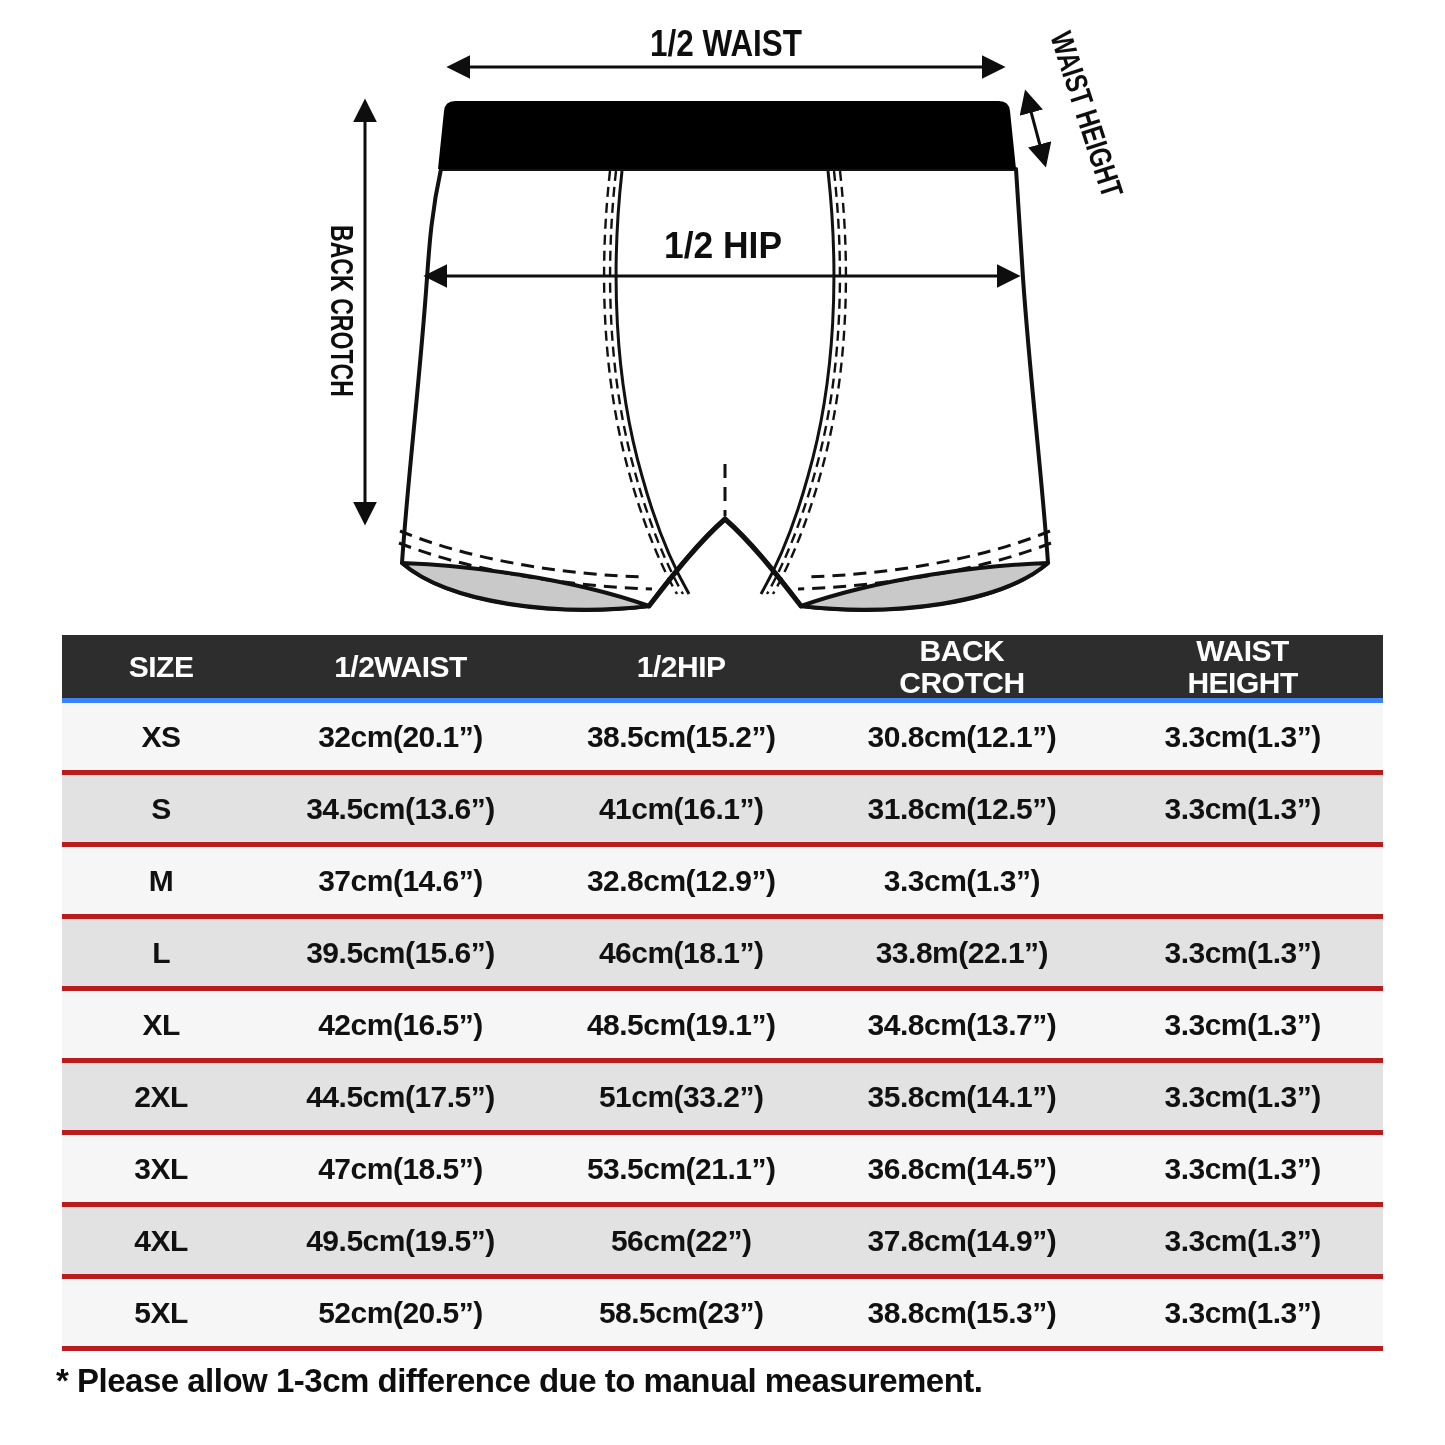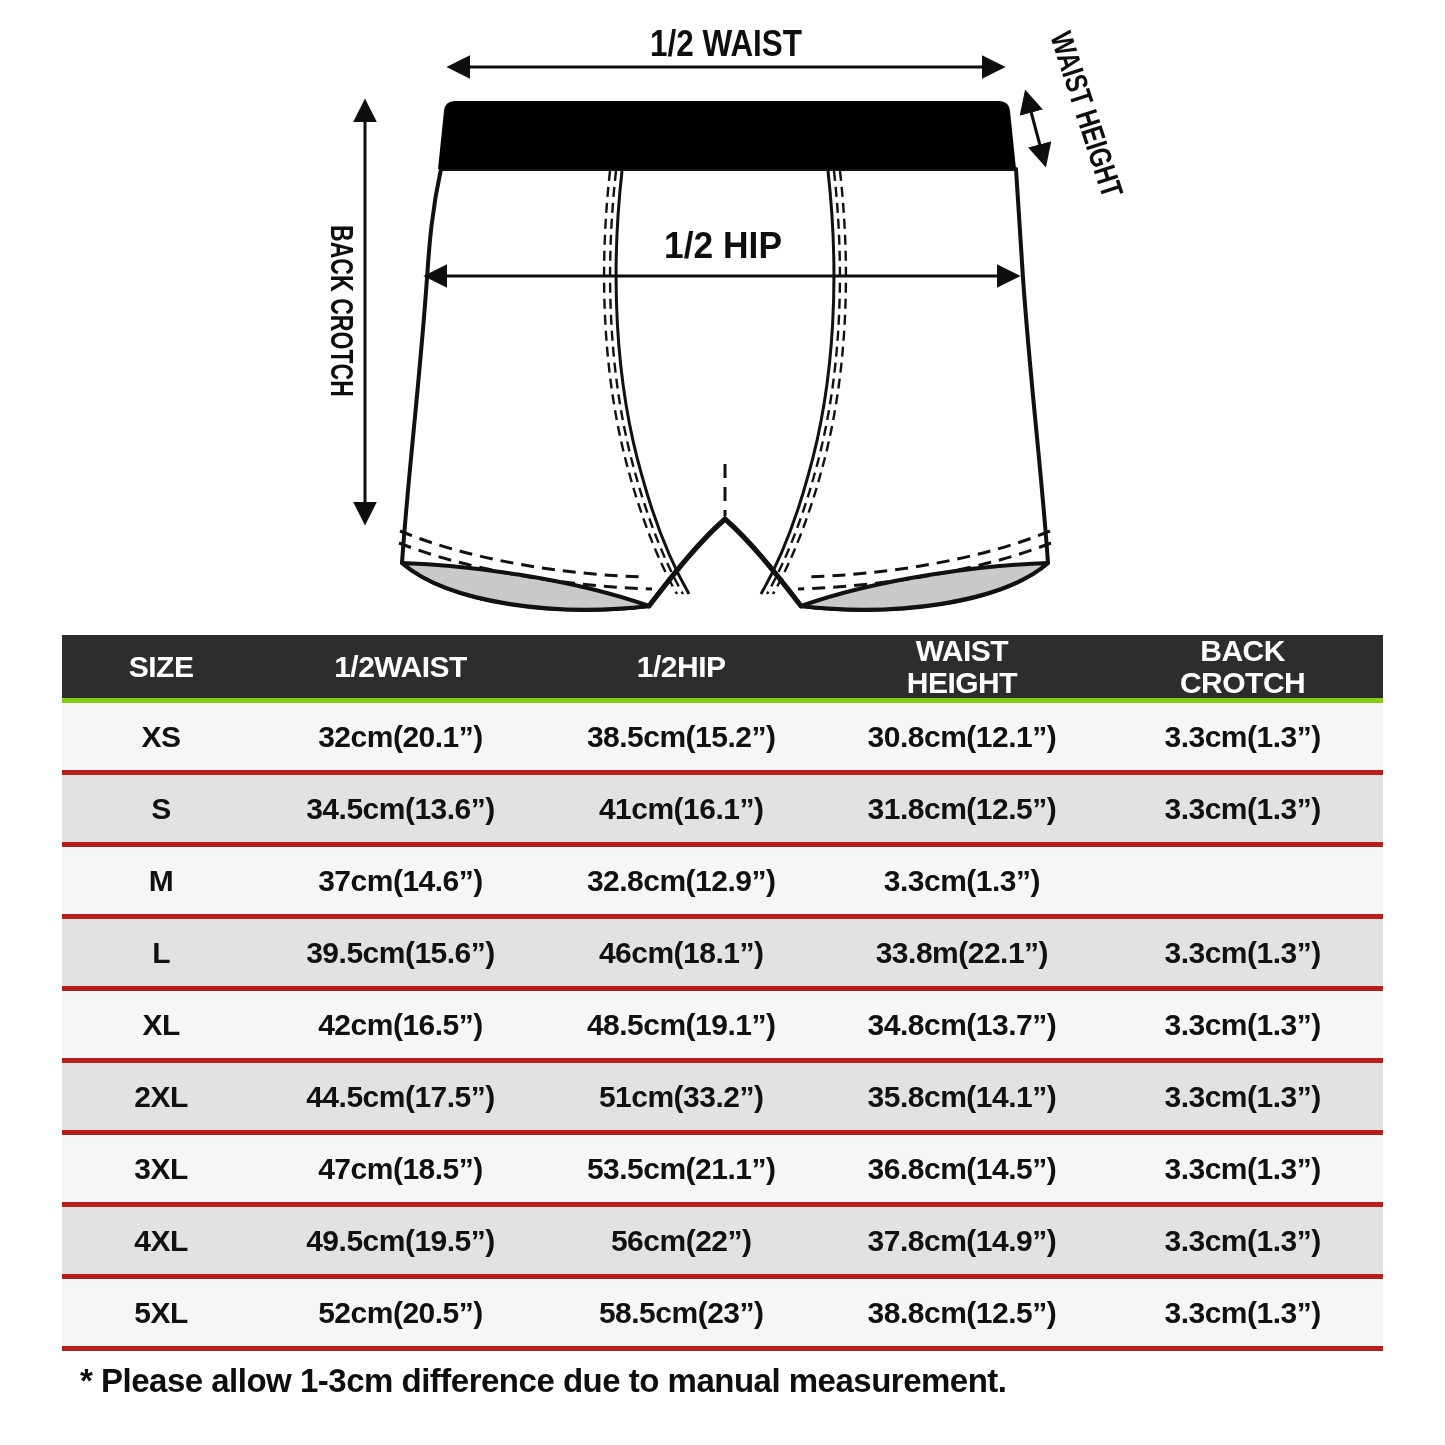--- a/index.html
+++ b/index.html
@@ -16,33 +16,33 @@
   .seam-solid{fill:none;stroke:#111111;stroke-width:3;}
   .seam-dash{fill:none;stroke:#111111;stroke-width:2.4;stroke-dasharray:10 6;}
   .hem-dash{fill:none;stroke:#111111;stroke-width:3;stroke-dasharray:13 8;}
   .fly-dash{fill:none;stroke:#111111;stroke-width:3;stroke-dasharray:14 9;}
   .arrow{stroke:#0e0e0e;stroke-width:3;fill:none;}
   .arch{fill:none;stroke:#111111;stroke-width:5;stroke-linecap:round;}
 
   
   .size-table{position:absolute;left:62px;top:635px;width:1321px;}
   .t-head,.t-row{display:grid;grid-template-columns:15% 21.25% 21.25% 21.25% 21.25%;}
-  .t-head{height:68px;background:var(--header-bg,#2d2d2d);border-bottom:5px solid #84cc16;box-sizing:border-box;}
+  .t-head{height:68px;background:var(--header-bg,#2d2d2d);border-bottom:5px solid #3b82f6;box-sizing:border-box;}
   .t-head .hcell{display:flex;align-items:center;justify-content:center;text-align:center;
       color:var(--header-text,#fff);font-weight:bold;font-size:30px;line-height:1.06;
       letter-spacing:-0.5px;white-space:pre-line;}
   .t-row{height:72px;border-bottom:5px solid #b91c1c;box-sizing:border-box;}
   .t-row.light{background:var(--row-light,#f6f6f6);}
   .t-row.dark{background:var(--row-dark,#e2e2e2);}
   .t-row .cell{display:flex;align-items:center;justify-content:center;text-align:center;
       font-weight:bold;font-size:30px;color:#111;letter-spacing:-0.5px;}
 
   
   .footnote{position:absolute;left:56px;top:1362px;width:1340px;
-      font-weight:bold;font-size:33px;color:#0e0e0e;letter-spacing:-0.5px;margin-left:24px;}
+      font-weight:bold;font-size:33px;color:#0e0e0e;letter-spacing:-0.5px;}
 </style>
 </head>
 <body>
 
 <div class="diagram">
   <svg viewBox="0 0 1445 628">
     <defs>
       <marker id="ah" viewBox="0 0 10 10" refX="8.5" refY="5" markerWidth="8" markerHeight="8" orient="auto-start-reverse">
         <path d="M0,0 L10,5 L0,10 z" fill="#0e0e0e"></path>
       </marker>
@@ -89,24 +89,24 @@
     <text class="dim-label" transform="translate(331,297) rotate(90)" font-size="31" text-anchor="middle" textLength="172" lengthAdjust="spacingAndGlyphs">BACK CROTCH</text>
     <text class="dim-label" transform="translate(1050,22) rotate(72)" font-size="31" text-anchor="start" textLength="172" lengthAdjust="spacingAndGlyphs">WAIST HEIGHT</text>
   </svg>
 </div>
 
 <div class="size-table">
   <div class="t-head">
     <div class="hcell">SIZE</div>
     <div class="hcell">1/2WAIST</div>
     <div class="hcell">1/2HIP</div>
+    <div class="hcell">BACK
+CROTCH</div>
     <div class="hcell">WAIST
 HEIGHT</div>
-    <div class="hcell">BACK
-CROTCH</div>
   </div>
   <div id="rows-host">
   <div class="t-row light">
     <div class="cell">XS</div>
     <div class="cell">32cm(20.1”)</div>
     <div class="cell">38.5cm(15.2”)</div>
     <div class="cell">30.8cm(12.1”)</div>
     <div class="cell">3.3cm(1.3”)</div>
   </div>
 
@@ -162,19 +162,19 @@
     <div class="cell">49.5cm(19.5”)</div>
     <div class="cell">56cm(22”)</div>
     <div class="cell">37.8cm(14.9”)</div>
     <div class="cell">3.3cm(1.3”)</div>
   </div>
 
   <div class="t-row light">
     <div class="cell">5XL</div>
     <div class="cell">52cm(20.5”)</div>
     <div class="cell">58.5cm(23”)</div>
-    <div class="cell">38.8cm(12.5”)</div>
+    <div class="cell">38.8cm(15.3”)</div>
     <div class="cell">3.3cm(1.3”)</div>
   </div>
 </div>
 </div>
 
 <div class="footnote">* Please allow 1-3cm difference due to manual measurement.</div>
 
 </body></html>

